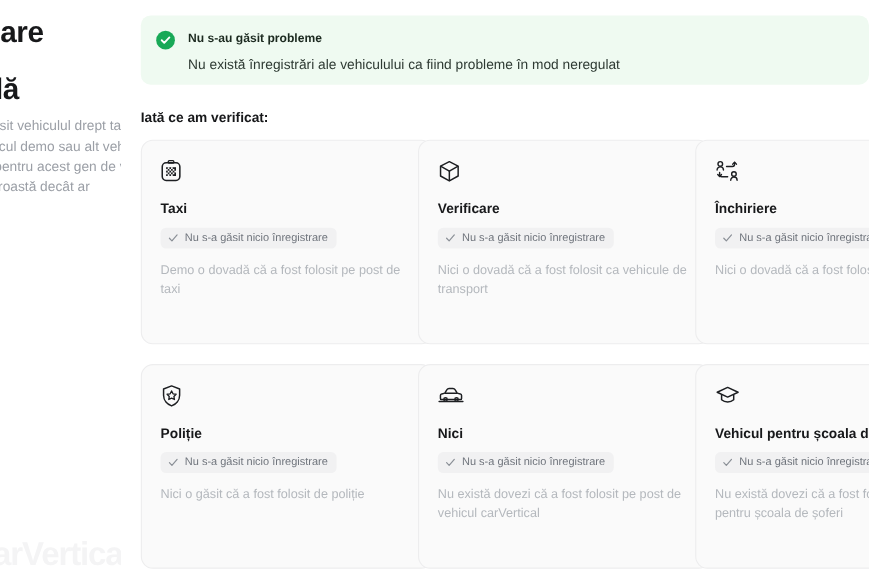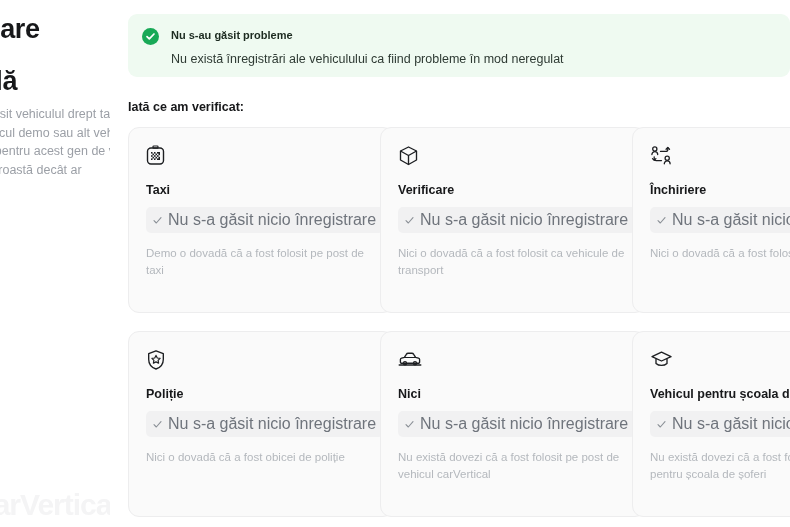--- a/index.html
+++ b/index.html
@@ -88,21 +88,21 @@
   .card-title {
     margin-top: 14px;
     font-size: 12.5px; font-weight: 700; color: #17181a;
     white-space: nowrap;
   }
   .card-badge {
     display: inline-flex; align-items: center; gap: 6px;
     margin-top: 10px;
     background: #f1f1f2; border-radius: 5px;
     padding: 4px 8px 4px 7px;
-    font-size: 16px; color: #6f747c; white-space: nowrap;
+    font-size: 10px; color: #6f747c; white-space: nowrap;
   }
   .card-badge svg { display: block; flex: 0 0 auto; }
   .card-desc {
     margin-top: 12px;
     font-size: 11.5px; line-height: 17px; color: #b4b8bd;
   }
 </style>
 </head>
 <body>
 
@@ -216,21 +216,21 @@
           <path d="M10 6.4 L11.3 9 L14.1 9.4 L12.1 11.4 L12.6 14.2 L10 12.9 L7.4 14.2 L7.9 11.4 L5.9 9.4 L8.7 9 Z" fill="none" stroke="#1d1f22" stroke-width="1.2" stroke-linejoin="round"></path>
         </svg>
       </div>
       <div class="card-title">Poliție</div>
       <div class="card-badge">
         <svg width="9" height="9" viewBox="0 0 9 9">
           <path d="M1 4.6 L3.3 7 L8 1.6" fill="none" stroke="#8b9097" stroke-width="1.1" stroke-linecap="round" stroke-linejoin="round"></path>
         </svg>
         <span>Nu s-a găsit nicio înregistrare</span>
       </div>
-      <div class="card-desc">Nici o dovadă că a fost obicei de poliție</div>
+      <div class="card-desc">Nici o găsit că a fost folosit de poliție</div>
     </div>
 
     <div class="card">
       <div class="card-icon">
         <svg width="24" height="20" viewBox="0 0 24 20">
           <path d="M2.4 13.2 L2.4 10.6 C2.4 9.9 2.9 9.3 3.6 9.1 L6.4 8.4 L8.3 5.3 C8.7 4.6 9.4 4.2 10.2 4.2 L13.8 4.2 C14.6 4.2 15.3 4.6 15.7 5.3 L17.6 8.4 L20.4 9.1 C21.1 9.3 21.6 9.9 21.6 10.6 L21.6 13.2 C21.6 13.8 21.1 14.2 20.6 14.2 L3.4 14.2 C2.9 14.2 2.4 13.8 2.4 13.2 Z" fill="none" stroke="#1d1f22" stroke-width="1.35" stroke-linejoin="round"></path>
           <path d="M6.4 8.5 L17.6 8.5" fill="none" stroke="#1d1f22" stroke-width="1.2"></path>
           <path d="M1.2 16 L22.8 16" fill="none" stroke="#1d1f22" stroke-width="1.35" stroke-linecap="round"></path>
           <circle cx="7" cy="14.2" r="1.6" fill="none" stroke="#1d1f22" stroke-width="1.2"></circle>
           <circle cx="17" cy="14.2" r="1.6" fill="none" stroke="#1d1f22" stroke-width="1.2"></circle>

